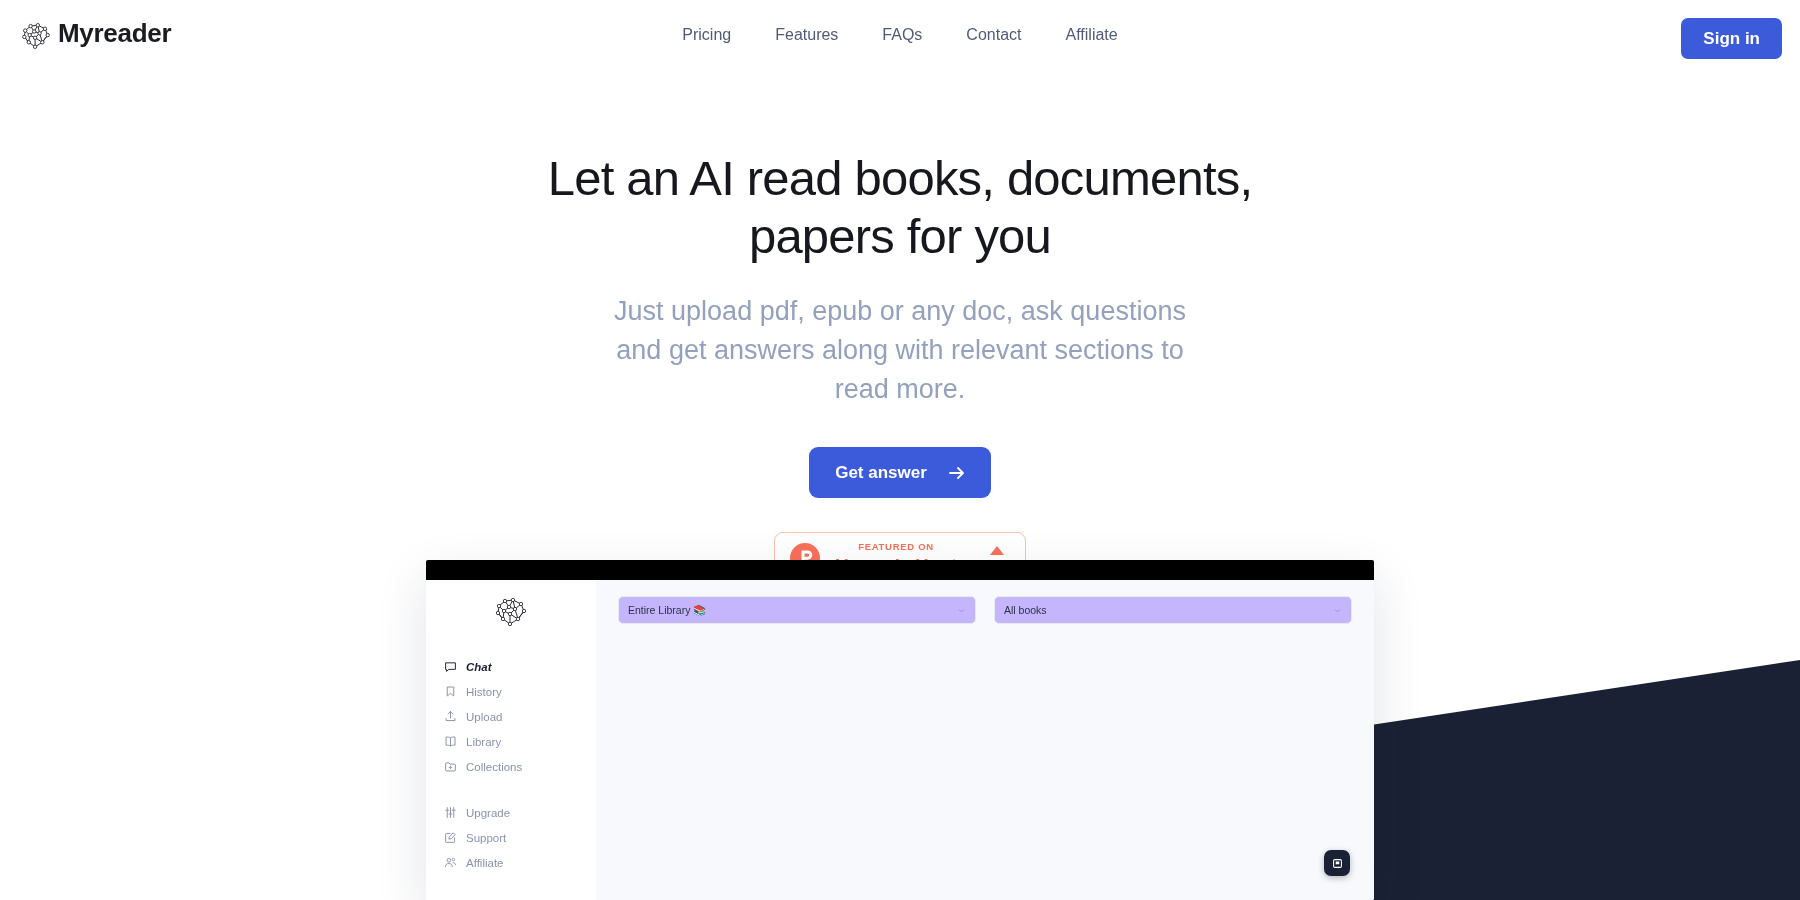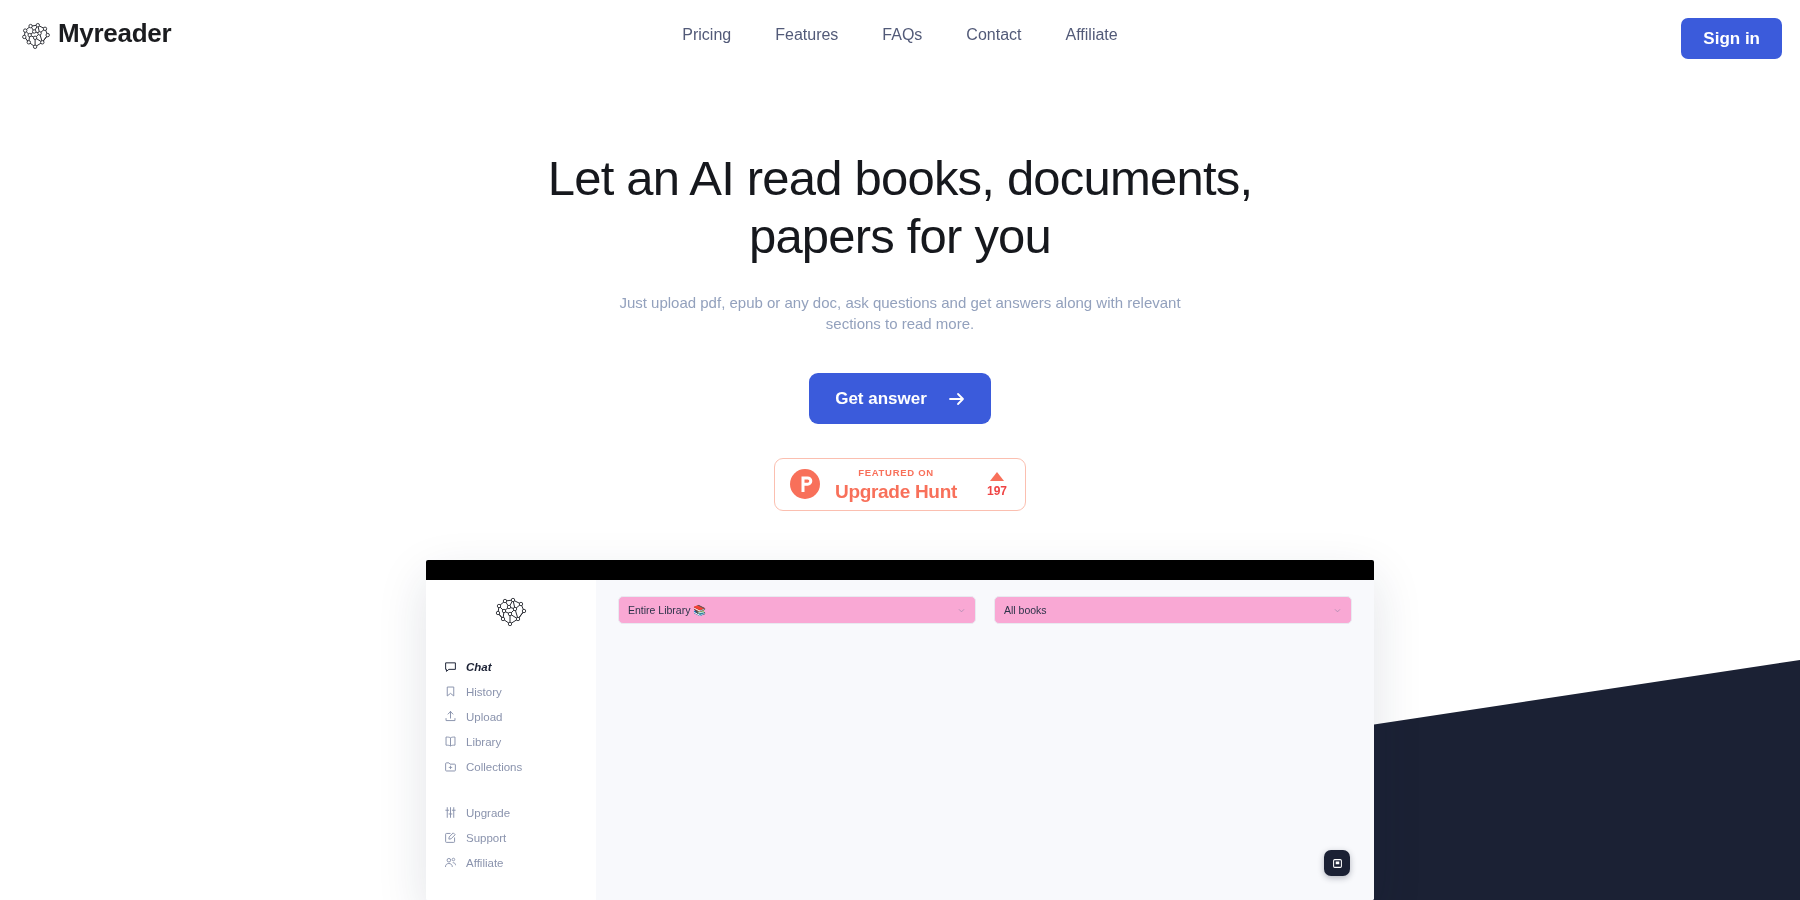--- a/index.html
+++ b/index.html
@@ -43,21 +43,21 @@
     padding:12px 22px; cursor:pointer; line-height:1;
   }
 
   
   .hero { position:absolute; top:150px; left:0; width:1800px; text-align:center; }
   .hero-title {
     font-size:49px; line-height:1.18; font-weight:400; color:#16181d;
     letter-spacing:-0.8px; max-width:720px; margin:0 auto;
   }
   .hero-sub {
-    margin-top:26px; font-size:15px; line-height:1.45; color:#93a1bd;
+    margin-top:26px; font-size:27px; line-height:1.45; color:#93a1bd;
     font-weight:400; max-width:600px; margin-left:auto; margin-right:auto;
   }
 
   .cta-wrap { margin-top:38px; display:flex; justify-content:center; }
   .cta-btn {
     display:inline-flex; align-items:center; gap:22px;
     background:#3b5bdb; color:#fff; border:none; border-radius:9px;
     font-family:"Liberation Sans", sans-serif;
     font-size:17px; font-weight:700; padding:17px 26px; cursor:pointer;
     line-height:1;
@@ -117,21 +117,21 @@
     display:flex; align-items:center; gap:9px; padding:6px 6px;
     font-size:11.5px; color:#8a93ad; cursor:pointer; white-space:nowrap;
   }
   .side-item.active { color:#1b2134; font-weight:600;font-style:italic; }
   .side-icon { width:13px; height:13px; flex:none; display:block; }
   .side-divider { height:1px; background:#ececf1; margin:10px 18px; }
 
   .app-main { flex:1; padding:16px 22px; background:#f8f9fc; }
   .selects { display:flex; gap:18px; }
   .select {
-    flex:1; height:28px; background:#f9a8d4; border:1px solid #e8eaf0;
+    flex:1; height:28px; background:#c4b5fd; border:1px solid #e8eaf0;
     border-radius:5px; display:flex; align-items:center;
     justify-content:space-between; padding:0 9px;
     font-size:10.5px; color:#2c3349; cursor:pointer;
   }
   .chev { width:9px; height:9px; flex:none; opacity:.55; }
 
   .card {
     margin-top:18px; background:#ffffff; border-radius:7px;
     padding:16px 20px 26px; box-shadow:0 1px 3px rgba(30,40,80,0.055);
   }

